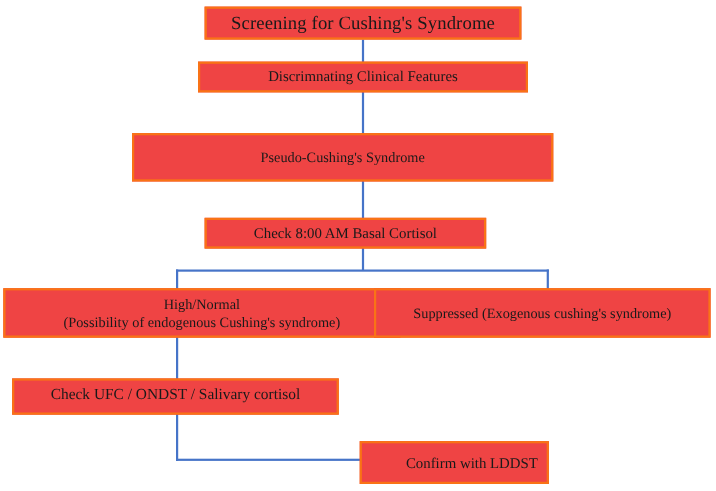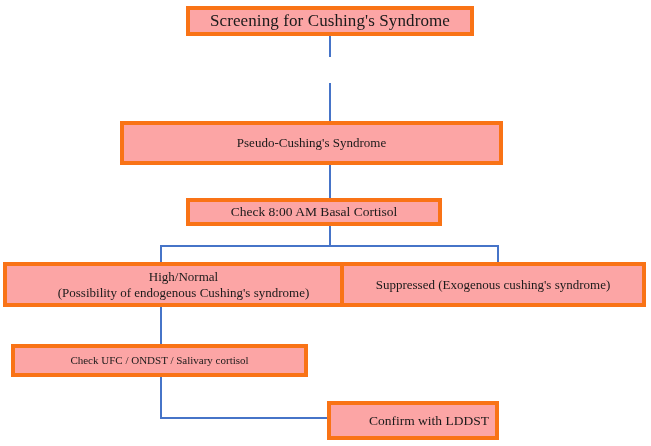--- a/index.html
+++ b/index.html
@@ -16,22 +16,22 @@
   #flowchart {
     position: relative;
     width: 651px;
     height: 446px;
     background: #ffffff;
     overflow: hidden;
   }
   .node {
     position: absolute;
     box-sizing: border-box;
-    border: 4px solid #f97316;
-    background: #fca5a5;
+    border: 2px solid #f97316;
+    background: #ef4444;
     display: flex;
     flex-direction: column;
     align-items: center;
     justify-content: center;
     text-align: center;
     line-height: 1.18;
     z-index: 2;
   }
   .node .line {
     display: block;
@@ -39,21 +39,21 @@
   }
   
   #node-title   { left:186px; top:6px;   width:288px; height:30px; font-size:17px; }
   #node-title .line { letter-spacing: .1px; }
 
   #node-features{ left:180px; top:56px;  width:300px; height:28px; font-size:13.5px; }
   #node-pseudo  { left:120px; top:121px; width:383px; height:44px; font-size:13px; }
   #node-basal   { left:186px; top:198px; width:256px; height:28px; font-size:13.5px; }
   #node-high    { left:3px;   top:262px; width:361px; height:45px; font-size:13px; }
   #node-suppr   { left:340px; top:262px; width:306px; height:45px; font-size:13px; }
-  #node-ufc     { left:11px;  top:344px; width:297px; height:33px; font-size:11px; }
+  #node-ufc     { left:11px;  top:344px; width:297px; height:33px; font-size:14px; }
   #node-confirm { left:327px; top:401px; width:172px; height:39px; font-size:13.5px;padding-left:32px; }
 
   
   .conn {
     position: absolute;
     background: #4674c8;
     z-index: 1;
   }
   .conn.v { width: 2px; }
   .conn.h { height: 2px; }
@@ -82,20 +82,23 @@
   <div class="conn v" id="conn-branch-left"></div>
   <div class="conn v" id="conn-branch-right"></div>
   <div class="conn v" id="conn-high-ufc"></div>
   <div class="conn v" id="conn-ufc-down"></div>
   <div class="conn h" id="conn-ufc-right"></div>
 
   <div class="node" id="node-title">
     <span class="line">Screening for Cushing's Syndrome</span>
   </div>
 
+  <div class="node" id="node-features">
+    <span class="line">Discrimnating Clinical Features</span>
+  </div>
 
   <div class="node" id="node-pseudo">
     <span class="line">Pseudo-Cushing's Syndrome</span>
   </div>
 
   <div class="node" id="node-basal">
     <span class="line">Check 8:00 AM Basal Cortisol</span>
   </div>
 
   <div class="node" id="node-high">

